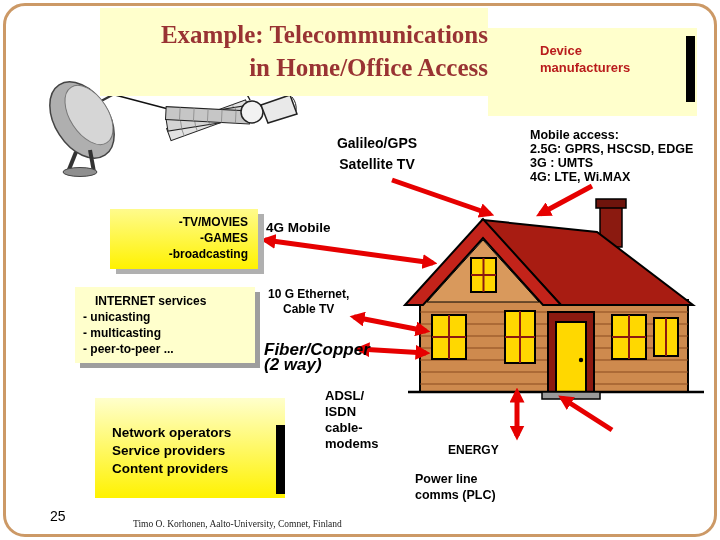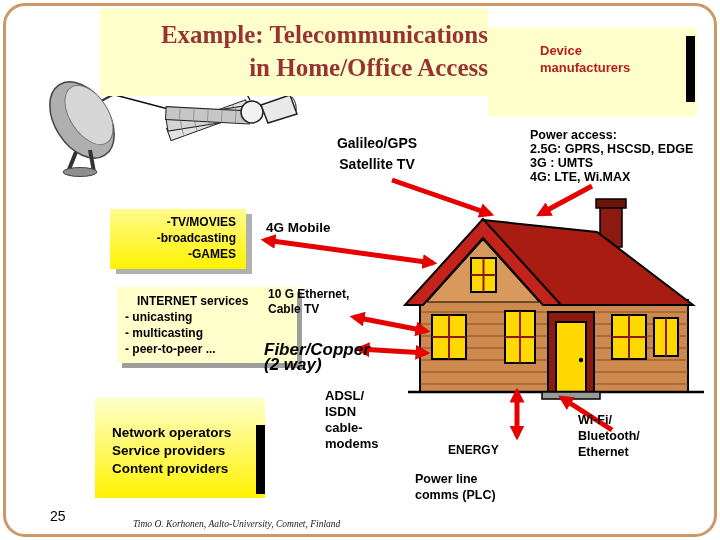--- a/index.html
+++ b/index.html
@@ -21,52 +21,52 @@
   }
   
   .device-box{left:488px;top:28px;width:209px;height:88px;background:#FFFFCC;z-index:2;}
   .device-bar{position:absolute;right:2px;top:8px;width:9px;height:66px;background:#000;}
   .device-text{margin:14px 0 0 52px;font-weight:bold;font-size:13px;line-height:17px;color:#b91c1c;}
   
   .lbl{color:#000;font-weight:bold;z-index:3;}
   .galileo{left:307px;top:133px;width:140px;text-align:center;font-size:14px;line-height:21px;}
   .mobile-access{left:530px;top:128px;width:180px;font-size:12.5px;line-height:14px;}
   .lbl-4g{left:266px;top:220px;font-size:13.5px;}
-  .lbl-10g{left:268px;top:287px;font-size:12px;line-height:15px;}
+  .lbl-10g{left:268px;top:287px;font-size:12px;line-height:15px;text-align:center;}
   .lbl-fiber{left:264px;top:342px;font-size:17px;line-height:15px;font-style:italic;}
   .lbl-adsl{left:325px;top:388px;font-size:13px;line-height:16px;}
   .lbl-energy{left:448px;top:443px;font-size:12px;}
   .lbl-power{left:415px;top:471px;font-size:12.5px;line-height:16px;}
   .lbl-wifi{left:578px;top:412px;font-size:12.5px;line-height:16px;}
   
   .tv-box{
-    left:110px;top:209px;width:136px;height:60px;
+    left:110px;top:209px;width:148px;height:60px;
     background:linear-gradient(180deg,#FFFB8C,#FFF200);
     box-shadow:6px 5px 0 #B0B0B0;z-index:2;
     font-weight:bold;font-size:12px;line-height:16px;text-align:right;
     padding:5px 10px 0 0;box-sizing:border-box;color:#000;
   }
   .internet-box{
     left:75px;top:287px;width:180px;height:76px;background:#FFFFCC;
     box-shadow:5px 5px 0 #9E9E9E;z-index:2;
     font-weight:bold;font-size:12px;line-height:16px;
-    padding:6px 0 0 8px;box-sizing:border-box;color:#000;margin-left:42px;
+    padding:6px 0 0 8px;box-sizing:border-box;color:#000;
   }
   .internet-box .indent{margin-left:12px;}
   .network-box{
-    left:95px;top:398px;width:170px;height:100px;
+    left:95px;top:398px;width:190px;height:100px;
     background:linear-gradient(180deg,#FFFFCC,#FFF200);z-index:2;
   }
   .network-bar{position:absolute;right:0;top:27px;width:9px;height:69px;background:#000;}
   .network-text{margin:26px 0 0 17px;font-weight:bold;font-size:13.5px;line-height:18px;color:#000;}
   
   .page-number{left:50px;top:508px;font-size:14px;color:#000;z-index:3;text-align:right;}
   .footer-text{
     left:133px;top:519px;font-family:"Liberation Serif","DejaVu Serif",serif;
-    font-style:italic;font-size:9.5px;color:#222;z-index:3;
+    font-size:9.5px;color:#222;z-index:3;
   }
 </style>
 </head>
 <body>
 
 <div class="slide">
 
   <svg class="gfx" viewBox="0 0 720 540">
     <defs>
       <marker id="ah" viewBox="0 0 10 10" refX="7" refY="5" markerWidth="3" markerHeight="3" orient="auto-start-reverse">
@@ -158,30 +158,30 @@
       <div>manufacturers</div>
     </div>
   </div>
 
   <div class="abs lbl galileo">
     <div>Galileo/GPS</div>
     <div>Satellite TV</div>
   </div>
 
   <div class="abs lbl mobile-access">
-    <div>Power access:</div>
+    <div>Mobile access:</div>
     <div>2.5G: GPRS, HSCSD, EDGE</div>
     <div>3G : UMTS</div>
     <div>4G: LTE, Wi.MAX</div>
   </div>
 
   <div class="abs tv-box">
     <div>-TV/MOVIES</div>
+    <div>-GAMES</div>
     <div>-broadcasting</div>
-    <div>-GAMES</div>
   </div>
 
   <div class="abs lbl lbl-4g">4G Mobile</div>
 
   <div class="abs internet-box">
     <div class="indent">INTERNET services</div>
     <div>- unicasting</div>
     <div>- multicasting</div>
     <div>- peer-to-peer ...</div>
   </div>
@@ -212,22 +212,17 @@
     <div>modems</div>
   </div>
 
   <div class="abs lbl lbl-energy">ENERGY</div>
 
   <div class="abs lbl lbl-power">
     <div>Power line</div>
     <div>comms (PLC)</div>
   </div>
 
-  <div class="abs lbl lbl-wifi">
-    <div>Wi-Fi/</div>
-    <div>Bluetooth/</div>
-    <div>Ethernet</div>
-  </div>
 
   <div class="abs page-number">25</div>
   <div class="abs footer-text">Timo O. Korhonen, Aalto-University, Comnet, Finland</div>
 
 </div>
 
 </body></html>

